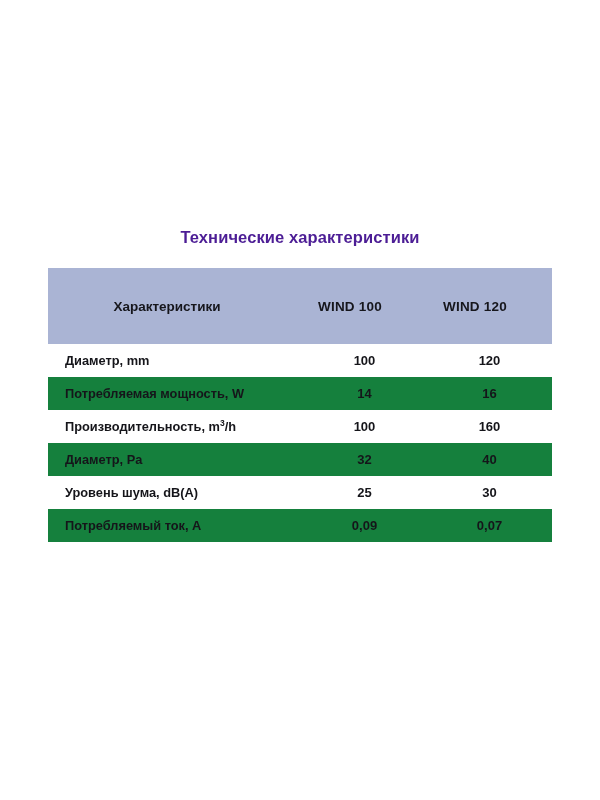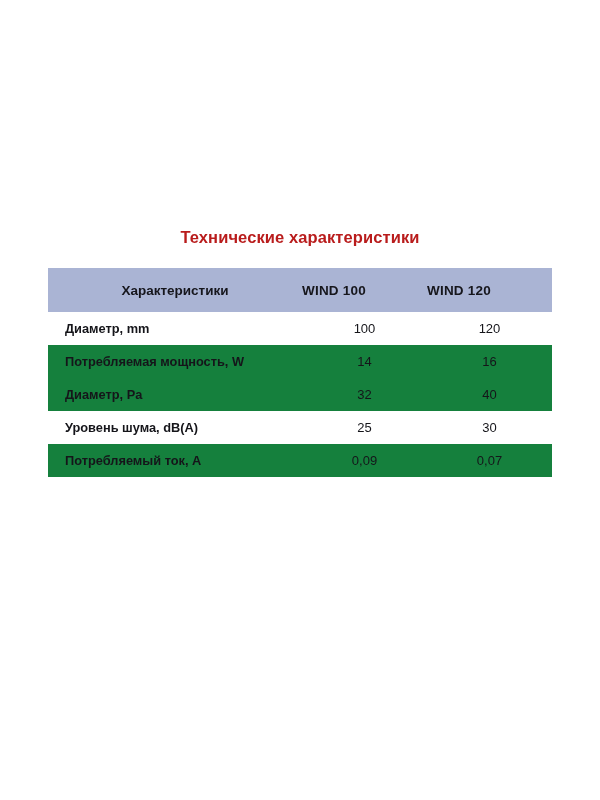--- a/index.html
+++ b/index.html
@@ -24,21 +24,21 @@
     background: #ffffff;
   }
   .title {
     position: absolute;
     left: 0;
     top: 228px;
     width: 600px;
     text-align: center;
     font-size: 16.5px;
     font-weight: bold;
-    color: #b91c1c;
+    color: #4c1d95;
     letter-spacing: 0.1px;
   }
   .spec-table {
     position: absolute;
     left: 48px;
     top: 268px;
     width: 504px;
     border-collapse: collapse;
     table-layout: fixed;
   }
@@ -46,21 +46,21 @@
   .spec-table col.c-v1 { width: 125px; }
   .spec-table col.c-v2 { width: 125px; }
 
   .spec-table thead th {
     background: #aab4d4;
     height: 44px;
     font-size: 13.5px;
     font-weight: bold;
     color: #16161c;
     border: none;
-    padding: 0;
+    padding: 16px;
   }
   .spec-table thead th.h-name {
     text-align: center;
     padding-left: 0;
   }
   .spec-table thead th.h-val {
     text-align: left;
     letter-spacing: 0.2px;
   }
   .spec-table tbody td {
@@ -71,21 +71,21 @@
     color: #15151a;
   }
   .spec-table tbody td.t-name {
     text-align: left;
     padding-left: 17px;
     font-weight: bold;
     font-size: 12.8px;
   }
   .spec-table tbody td.t-val {
     text-align: center;
-    font-weight: normal;
+    font-weight: bold;
     font-size: 13px;
   }
   .spec-table tbody tr.row-odd td {
     background: #ffffff;
   }
   .spec-table tbody tr.row-even td {
     background: #15803d;
   }
   sup {
     font-size: 8.5px;
@@ -117,20 +117,25 @@
       <tr class="row-odd">
         <td class="t-name">Диаметр, mm</td>
         <td class="t-val">100</td>
         <td class="t-val">120</td>
       </tr>
       <tr class="row-even">
         <td class="t-name">Потребляемая мощность, W</td>
         <td class="t-val">14</td>
         <td class="t-val">16</td>
       </tr>
+      <tr class="row-odd">
+        <td class="t-name"><span>Производительность, m</span><sup>3</sup><span>/h</span></td>
+        <td class="t-val">100</td>
+        <td class="t-val">160</td>
+      </tr>
       <tr class="row-even">
         <td class="t-name">Диаметр, Pa</td>
         <td class="t-val">32</td>
         <td class="t-val">40</td>
       </tr>
       <tr class="row-odd">
         <td class="t-name">Уровень шума, dB(A)</td>
         <td class="t-val">25</td>
         <td class="t-val">30</td>
       </tr>

